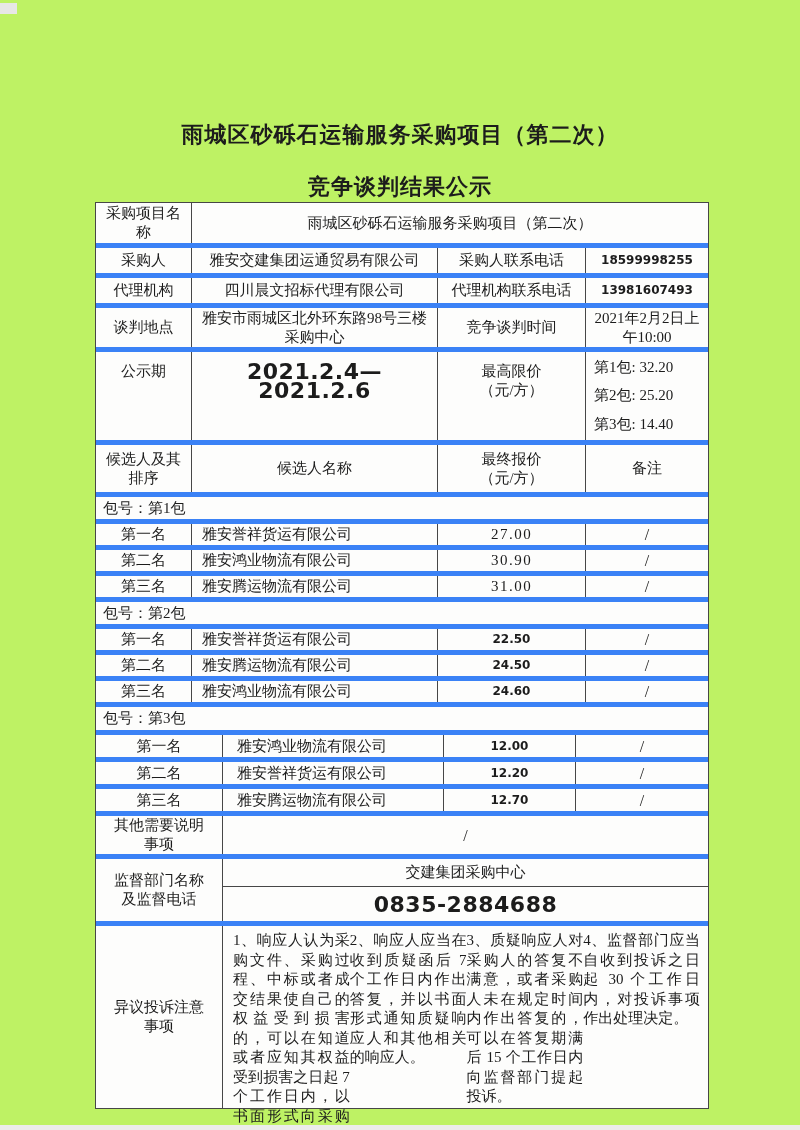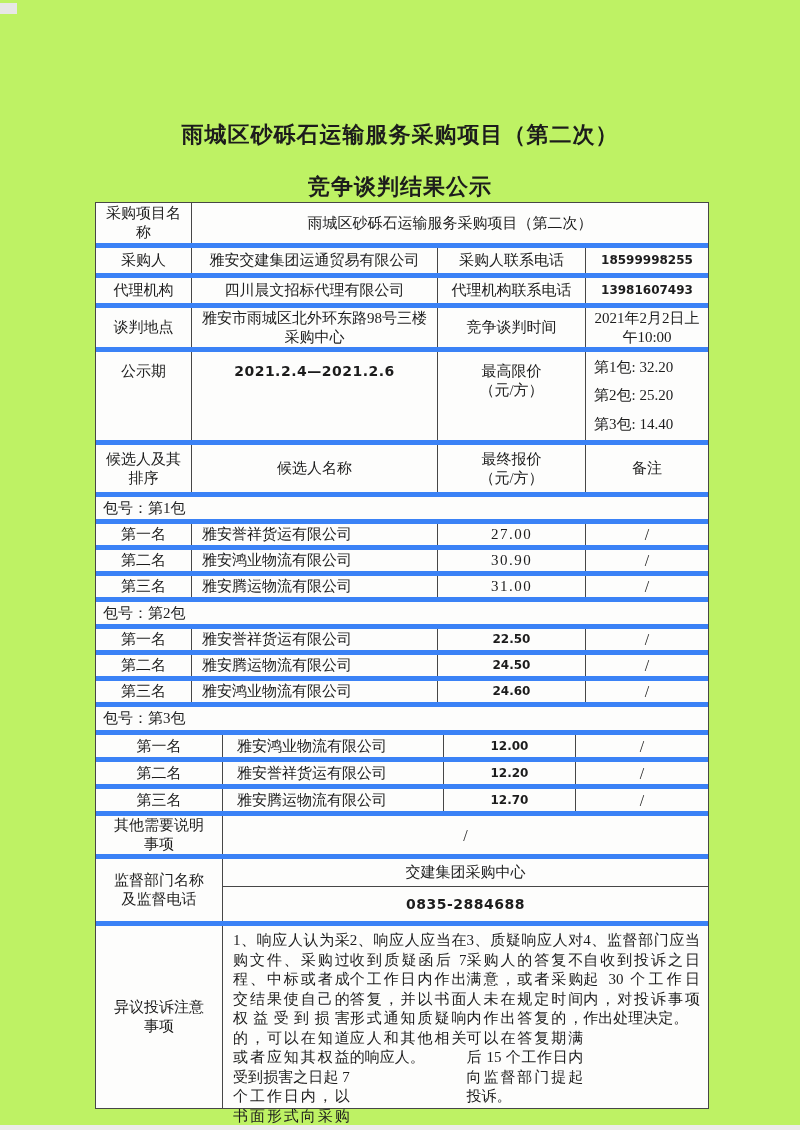--- a/index.html
+++ b/index.html
@@ -34,21 +34,21 @@
   .w2{width:246px;}
   .w3{width:148px;}
   .p1{width:127px;}
   .p2{width:221px;}
   .p3{width:132px;}
   .bl{width:127px;padding:1px 12px;}
   .left{justify-content:flex-start;text-align:left;}
   .namecell{padding-left:10px;}
   .namecell3{padding-left:14px;}
   .num{font-family:"DejaVu Sans","Liberation Sans",sans-serif;font-weight:bold;font-size:12px;}
-  .numbig{font-family:"DejaVu Sans","Liberation Sans",sans-serif;font-weight:bold;font-size:14px;letter-spacing:0.5px;}
+  .numbig{font-family:"DejaVu Sans","Liberation Sans",sans-serif;font-weight:bold;font-size:22px;letter-spacing:0.5px;}
   .prewrap{white-space:pre-line;}
   .r1{height:40px;}
   .r2{height:25px;}
   .r4{height:39px;}
   .r5{height:88px;}
   .r6{height:47px;}
   .rph{height:22px;}
   .rr{height:21px;}
   .rph3{height:23px;}
   .rr3{height:22px;}

